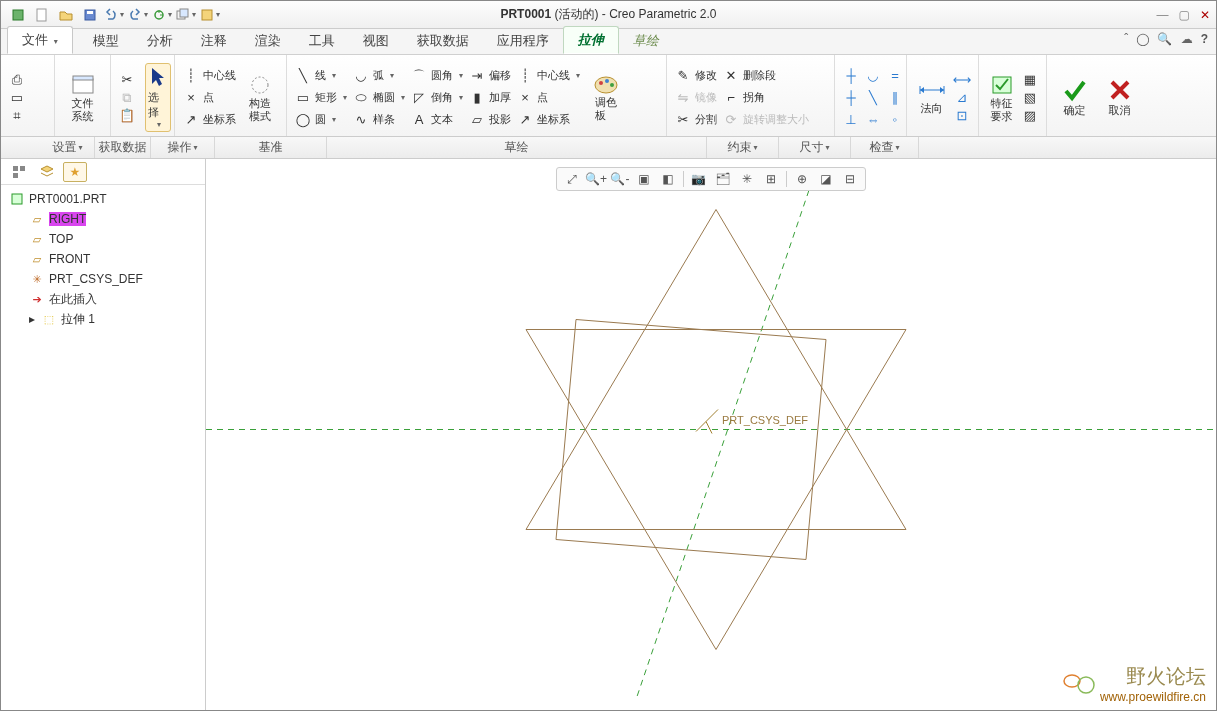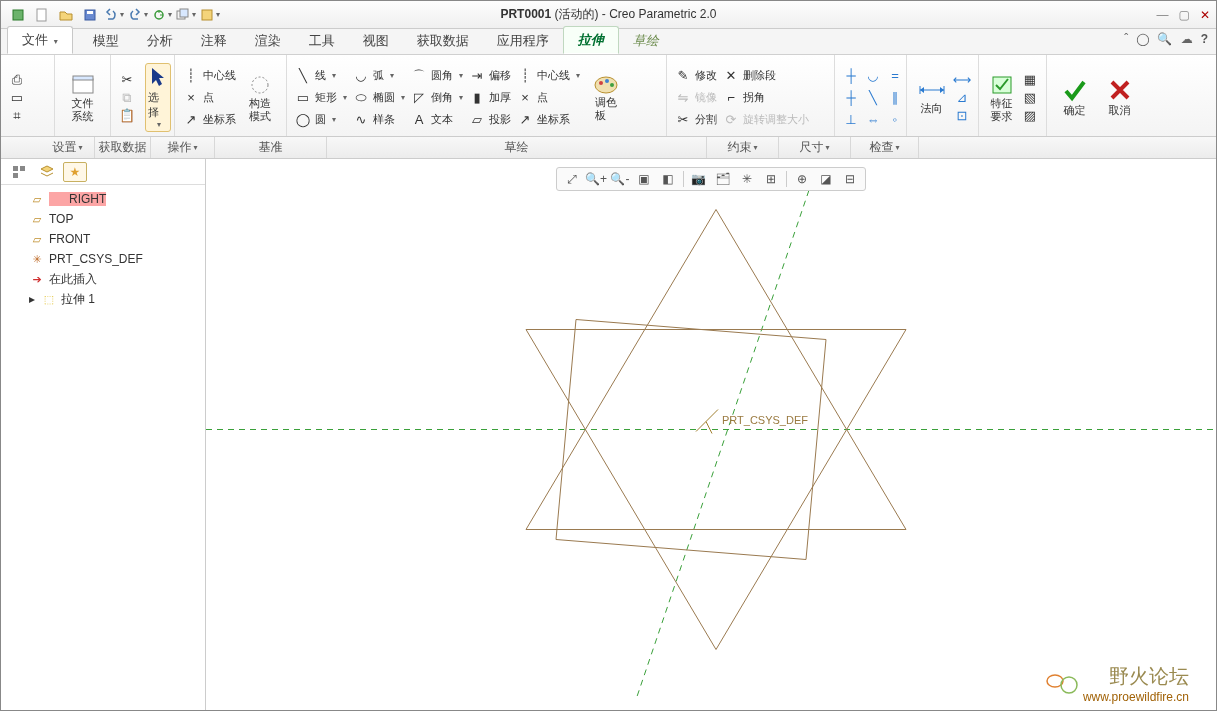--- a/index.html
+++ b/index.html
@@ -29,28 +29,28 @@
 .content{display:flex; height:calc(711px - 28px - 26px - 82px - 22px - 2px);}
 .leftpanel{width:205px; border-right:1px solid #ccc; background:#fff; display:flex; flex-direction:column;}
 .lefttabs{height:26px; border-bottom:1px solid #ddd; display:flex; align-items:center; padding:3px 6px; gap:4px;}
 .lefttab{width:24px; height:20px; display:flex; align-items:center; justify-content:center; border:1px solid transparent; cursor:pointer;}
 .lefttab.active{border:1px solid #c8b060; background:#fff8e8; border-radius:2px;}
 .treehdr{height:24px; border-bottom:1px solid #eee; display:flex; align-items:center; padding:0 8px; font-size:12px; color:#444; justify-content:space-between;}
 .tree{padding:4px 0;}
 .tnode{display:flex; align-items:center; height:20px; padding-left:8px; font-size:12px; color:#333; cursor:default;}
 .tnode .twisty{width:12px;}
 .tnode.child{padding-left:28px;}
-.tnode.sel span.txt{background:#fca5a5;padding-left:20px;}
+.tnode.sel span.txt{background:#d946ef;}
 .tnode .nico{width:16px; height:16px; margin-right:4px; display:inline-flex; align-items:center; justify-content:center; font-size:11px;}
 .canvaswrap{flex:1; position:relative; background:#fff;}
 .viewbar{position:absolute; top:8px; left:50%; transform:translateX(-50%); height:24px; background:#fafafa; border:1px solid #ccc; border-radius:3px; display:flex; align-items:center; padding:0 4px; gap:2px;}
 .viewbar .vb{width:22px; height:20px; display:flex; align-items:center; justify-content:center; cursor:pointer; color:#555; border-radius:2px;}
 .viewbar .sep{width:1px; height:16px; background:#ccc; margin:0 2px;}
 svg.canvas{width:100%; height:100%;}
-.watermark{position:absolute; right:27px; bottom:6px; font-size:14px; color:#888; text-align:right; display:flex; align-items:center; gap:4px;}
+.watermark{position:absolute; right:10px; bottom:6px; font-size:14px; color:#888; text-align:right; display:flex; align-items:center; gap:4px;}
 .watermark .cn{color:#9a8a50; font-size:20px;}
 .watermark .url{color:#a16207; font-size:12px;}
 .caret{font-size:8px; color:#666; margin-left:2px;}
 </style>
 </head>
 <body>
 
 <div class="qat">
   <span class="qbtn">
       <svg width="14" height="14">
@@ -459,20 +459,28 @@
           <svg width="14" height="14">
             <path d="M7 1l6 3-6 3-6-3z" fill="#f4d47a" stroke="#b89030"></path>
             <path d="M1 8l6 3 6-3" fill="none" stroke="#b89030"></path>
           </svg>
         </div>
       <div class="lefttab active">
           <span style="color:#e0a030">★</span>
         </div>
     </div>
     <div class="tree">
+      <div class="tnode">
+        <span class="nico">
+            <svg width="12" height="12">
+              <rect x="1" y="1" width="10" height="10" fill="#d8ffd8" stroke="#2a9a2a"></rect>
+            </svg>
+          </span>
+        <span class="txt">PRT0001.PRT</span>
+      </div>
       <div class="tnode child sel">
           <span class="nico" style="color:#c09030">▱</span>
           <span class="txt">RIGHT</span>
         </div>
       <div class="tnode child">
           <span class="nico" style="color:#c09030">▱</span>
           <span class="txt">TOP</span>
         </div>
       <div class="tnode child">
           <span class="nico" style="color:#c09030">▱</span>

